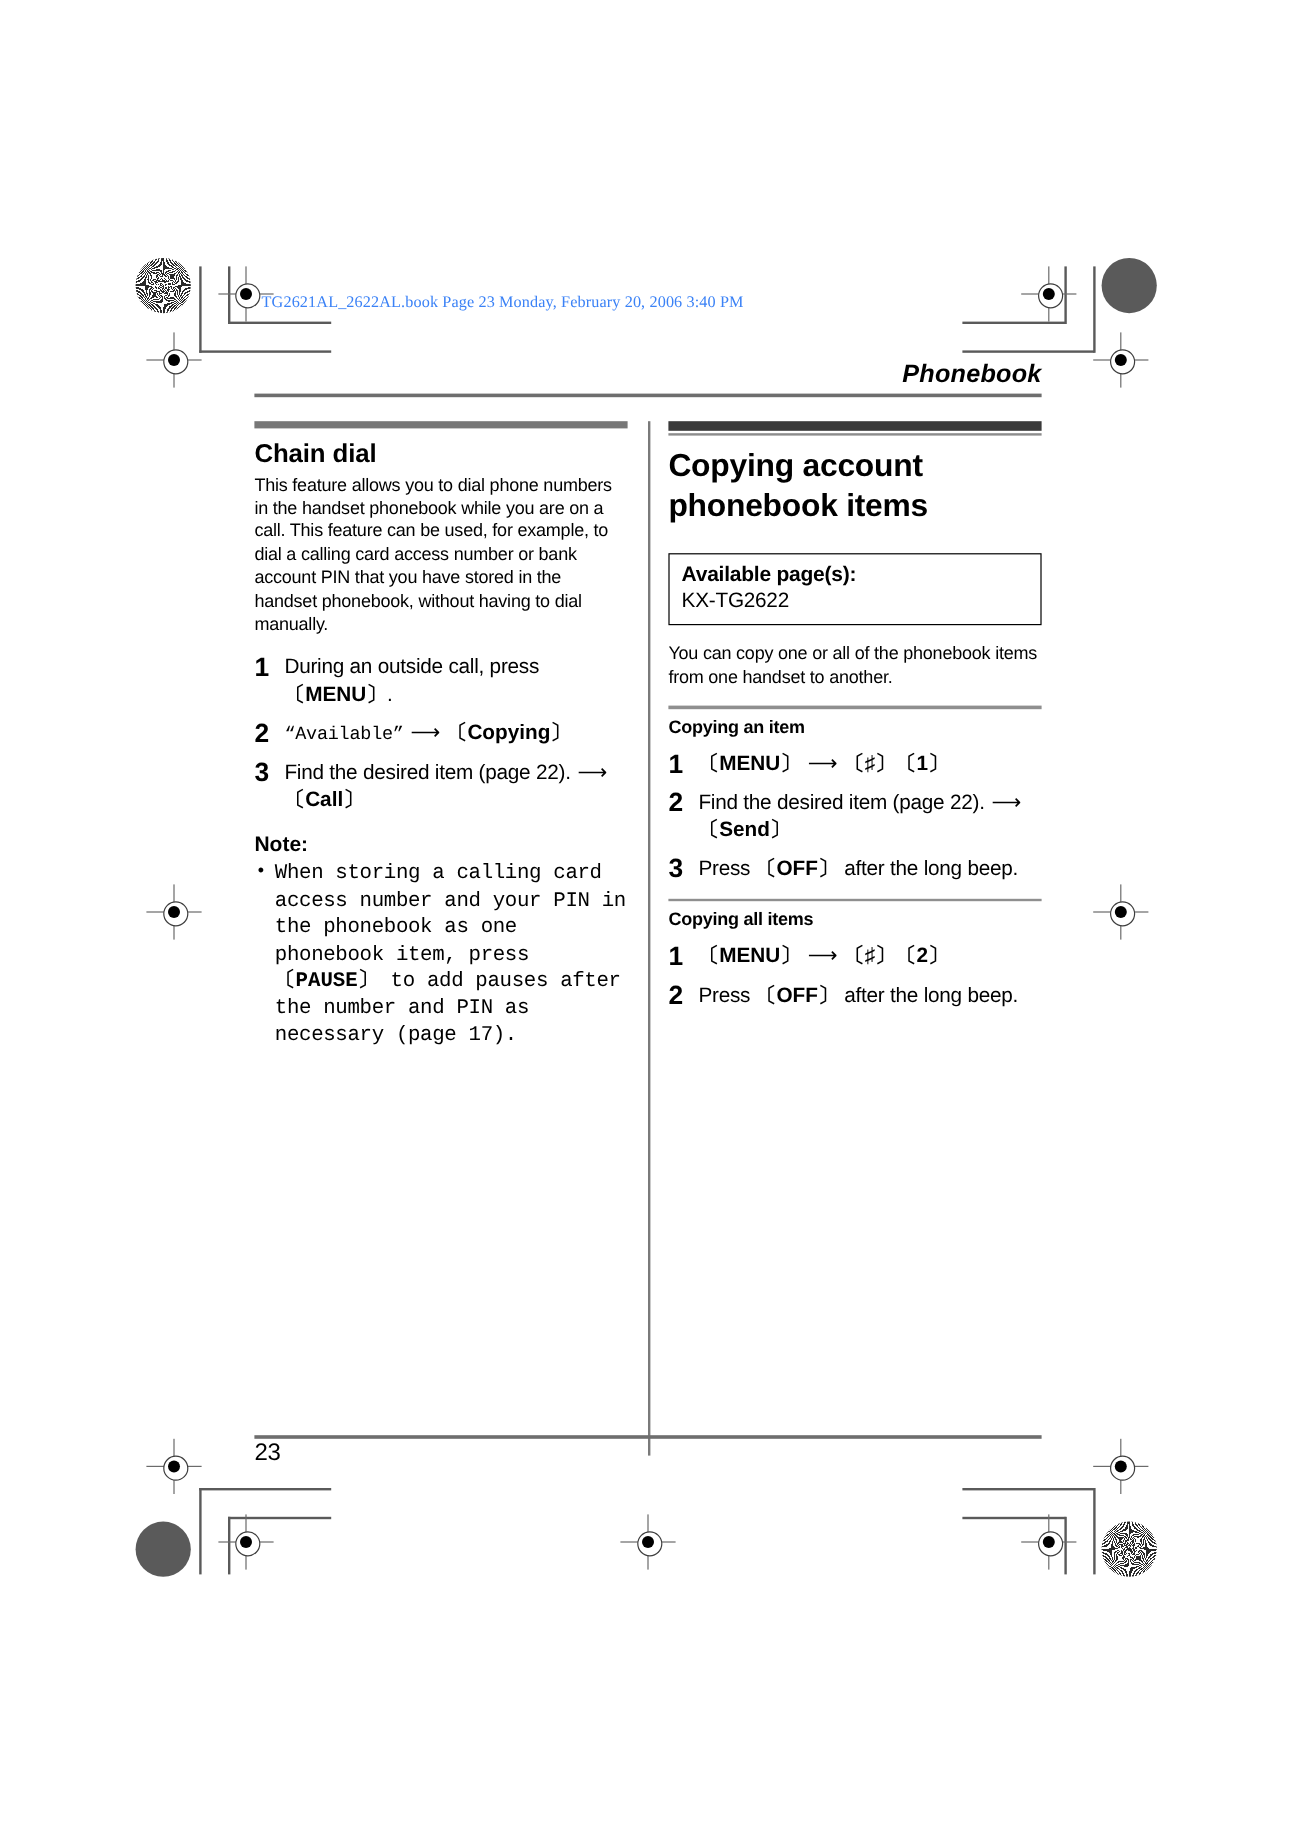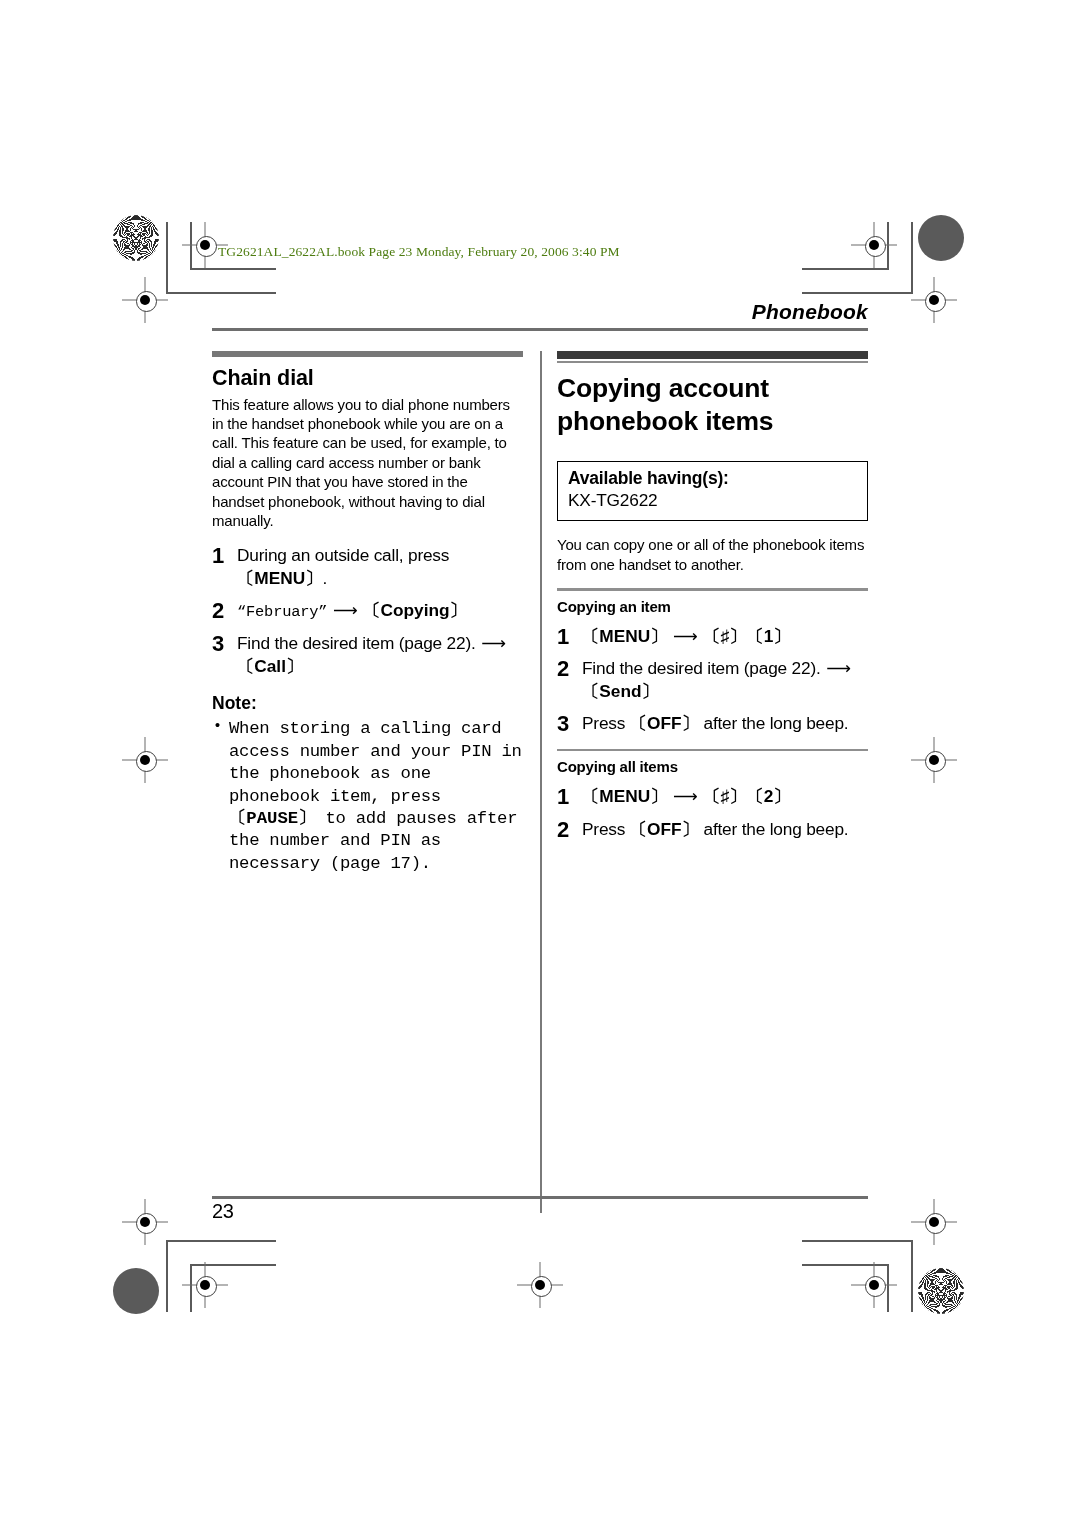--- a/index.html
+++ b/index.html
@@ -66,21 +66,21 @@
   }
 
   
   .filestamp {
     position: absolute;
     left: 218px; top: 244px;
     font-family: "Liberation Serif", serif;
     font-size: 13.5px;
     letter-spacing: 0.1px;
     white-space: nowrap;
-    color: #4d7c0f;
+    color: #3b82f6;
   }
 
   .content {
     position: absolute;
     left: 212px; top: 300px;
     width: 656px;
   }
 
   .runhead {
     text-align: right;
@@ -370,21 +370,21 @@
 
       <p class="body">This feature allows you to dial phone numbers in the handset phonebook while you are on a call. This feature can be used, for example, to dial a calling card access number or bank account PIN that you have stored in the handset phonebook, without having to dial manually.</p>
 
       <ol class="steps">
 
         <li>
           <span class="num">1</span><span>During an outside call, press </span><span class="key"><span class="br">〔</span><span>MENU</span><span class="br">〕</span></span><span>.</span>
         </li>
 
         <li>
-          <span class="num">2</span><span class="mono">“February”</span>
+          <span class="num">2</span><span class="mono">“Available”</span>
           <span class="arrow">⟶</span>
           <span class="key"><span class="br">〔</span><span>Copying</span><span class="br">〕</span></span>
         </li>
 
         <li>
           <span class="num">3</span><span>Find the desired item (page 22). </span><span class="arrow">⟶</span><br>
           <span class="key"><span class="br">〔</span><span>Call</span><span class="br">〕</span></span>
         </li>
 
       </ol>
@@ -402,21 +402,21 @@
     </div>
 
     <div class="col-right">
 
       <div class="rule-right-top"></div>
       <div class="rule-right-bot"></div>
 
       <h2 class="bighead">Copying account phonebook items</h2>
 
       <div class="modelbox">
-        <div class="mtitle">Available having(s):</div>
+        <div class="mtitle">Available page(s):</div>
         <div class="mval">KX-TG2622</div>
       </div>
 
       <p class="body">You can copy one or all of the phonebook items from one handset to another.</p>
 
       <div class="subrule"></div>
       <h3 class="sub">Copying an item</h3>
 
       <ol class="steps">
         <li>

